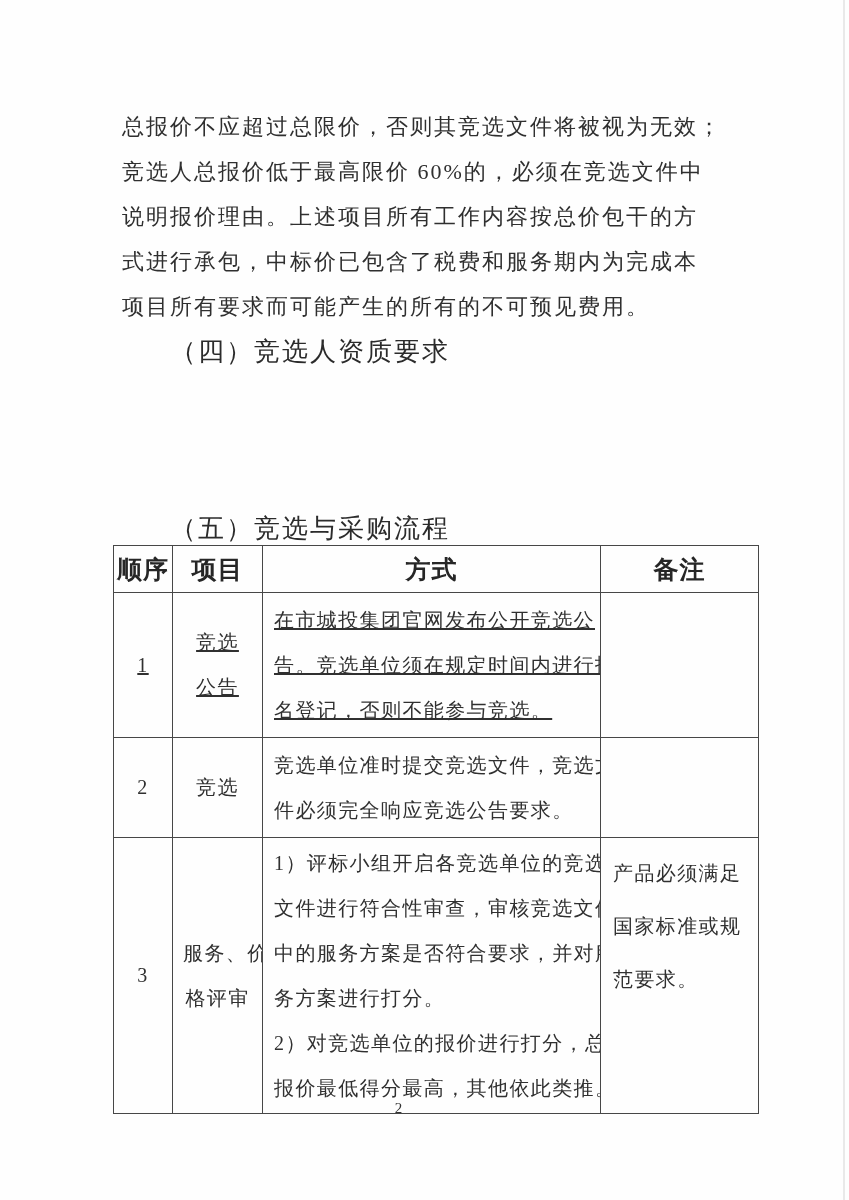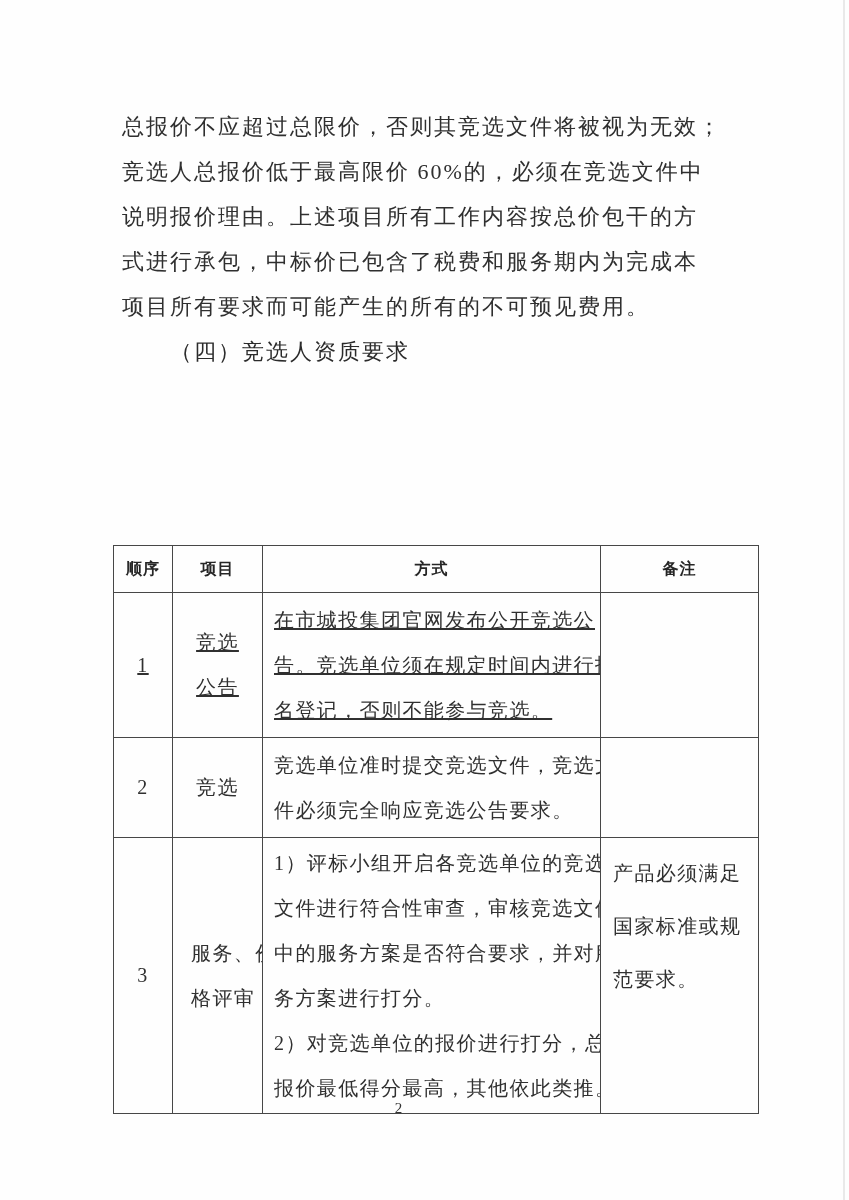--- a/index.html
+++ b/index.html
@@ -30,21 +30,21 @@
     left: 122px;
     font-size: 22px;
     line-height: 45px;
     letter-spacing: 2px;
     white-space: pre;
     color: #2f2f2f;
   }
   .heading {
     position: absolute;
     left: 170px;
-    font-size: 22px;
+    font-size: 26px;
     line-height: 45px;
     letter-spacing: 2px;
     white-space: pre;
     color: #2b2b2b;
   }
   .p-continuation { top: 104px; }
   .h-section4     { top: 329px; }
   .p-qualification{ top: 374px; }
   .h-section5     { top: 506px; }
 
@@ -61,21 +61,21 @@
   }
   table.proc th, table.proc td {
     border: 1.5px solid #474747;
     overflow: hidden;
   }
   table.proc th {
     height: 44px;
     font-weight: bold;
     text-align: center;
     vertical-align: middle;
-    font-size: 16px;
+    font-size: 25px;
     letter-spacing: 1px;
     color: #262626;
   }
   col.c-seq    { width: 59px; }
   col.c-item   { width: 90px; }
   col.c-method { width: 338px; }
   col.c-remark { width: 158px; }
 
   tr.r1 td { height: 135px; text-decoration: underline; }
   tr.r2 td { height: 90px; }
@@ -85,21 +85,21 @@
     text-align: center;
     vertical-align: middle;
     white-space: pre;
     line-height: 45px;
   }
   td.item {
     text-align: center;
     vertical-align: middle;
     white-space: pre;
     line-height: 45px;
-    padding: 0 18px;
+    padding: 0 10px;
   }
   td.method {
     text-align: left;
     vertical-align: middle;
     white-space: pre;
     line-height: 45px;
     padding: 0 4px 0 11px;
   }
   td.remark {
     text-align: left;
@@ -126,20 +126,21 @@
 
   <div class="para p-continuation">总报价不应超过总限价，否则其竞选文件将被视为无效；
 竞选人总报价低于最高限价 60%的，必须在竞选文件中
 说明报价理由。上述项目所有工作内容按总价包干的方
 式进行承包，中标价已包含了税费和服务期内为完成本
 项目所有要求而可能产生的所有的不可预见费用。</div>
 
   <div class="heading h-section4">（四）竞选人资质要求</div>
 
 
+  <div class="heading h-section5">（五）竞选与采购流程</div>
 
   <table class="proc">
     <colgroup>
       <col class="c-seq">
       <col class="c-item">
       <col class="c-method">
       <col class="c-remark">
     </colgroup>
     <thead>
       <tr>

